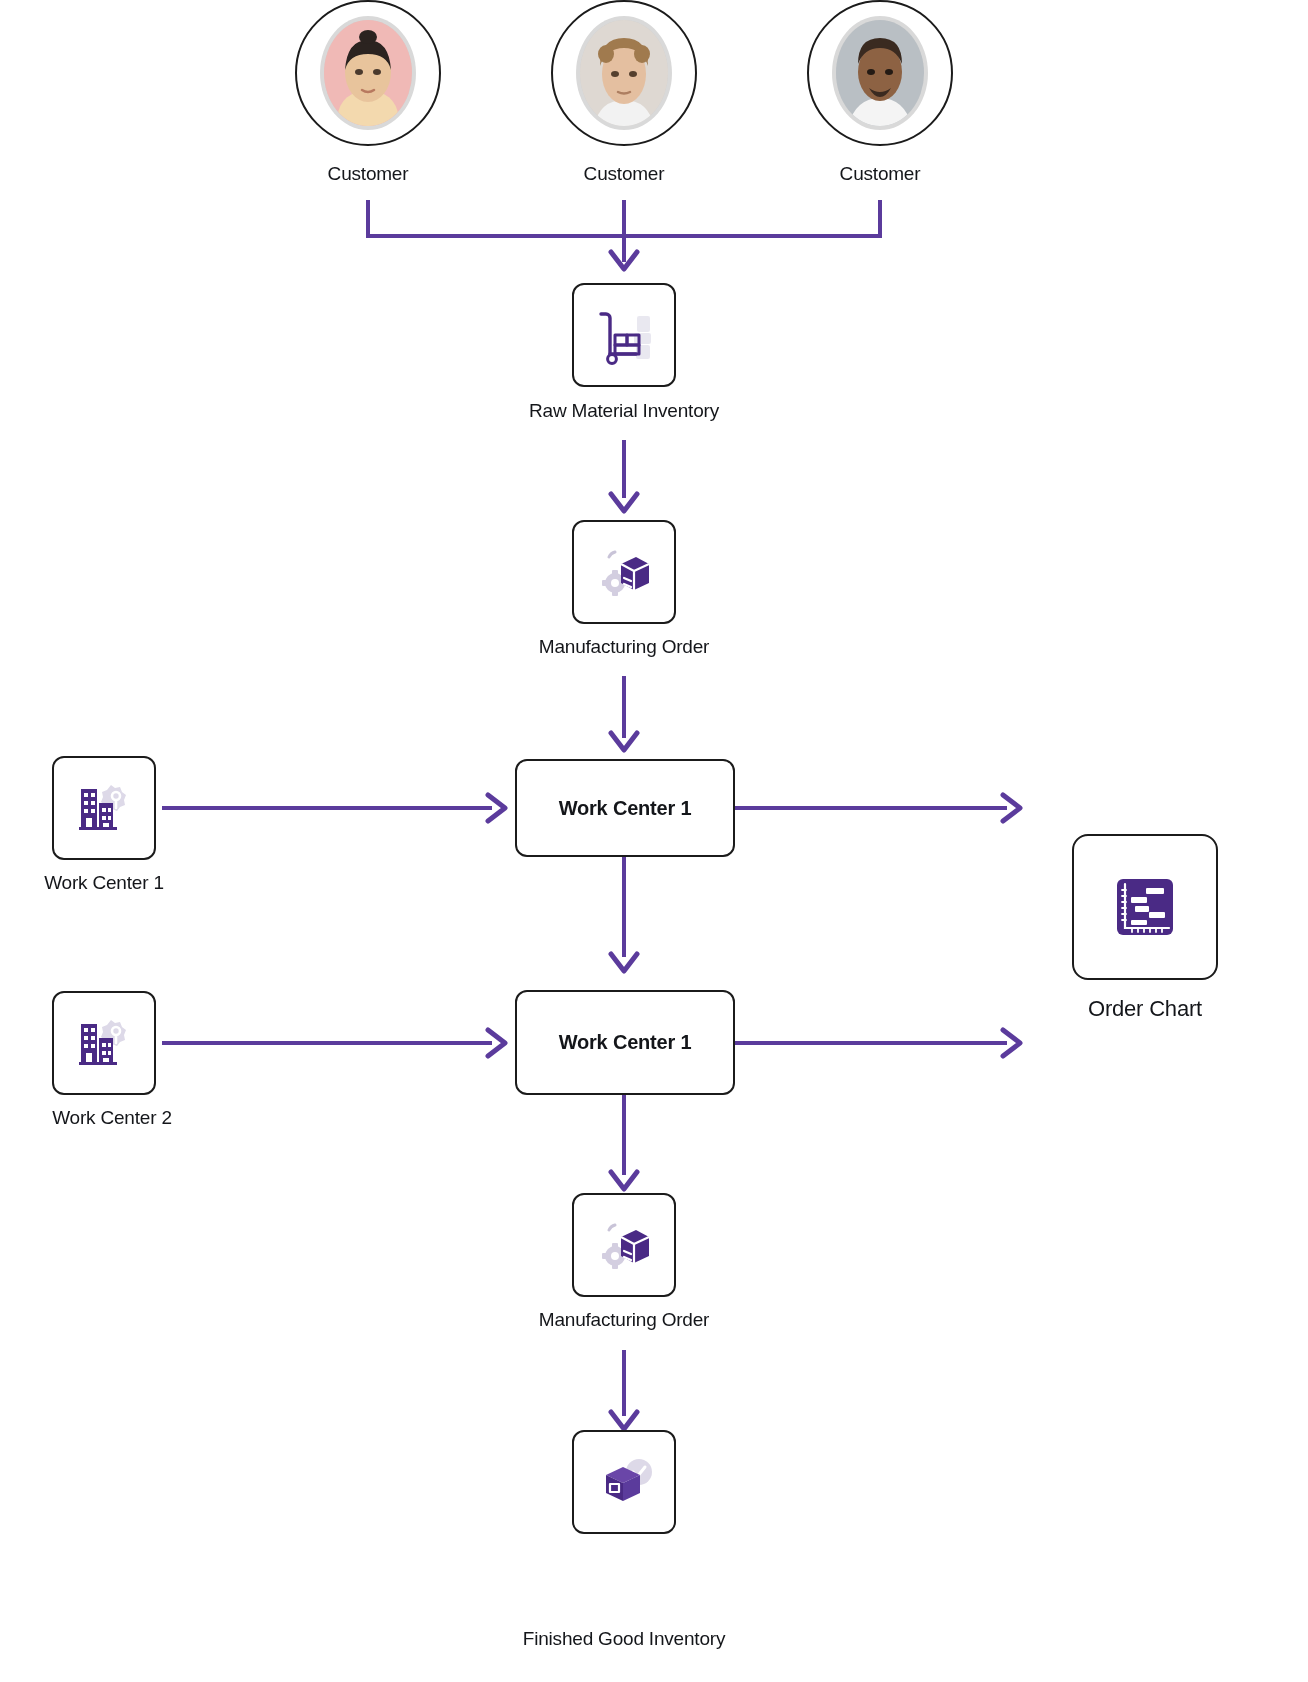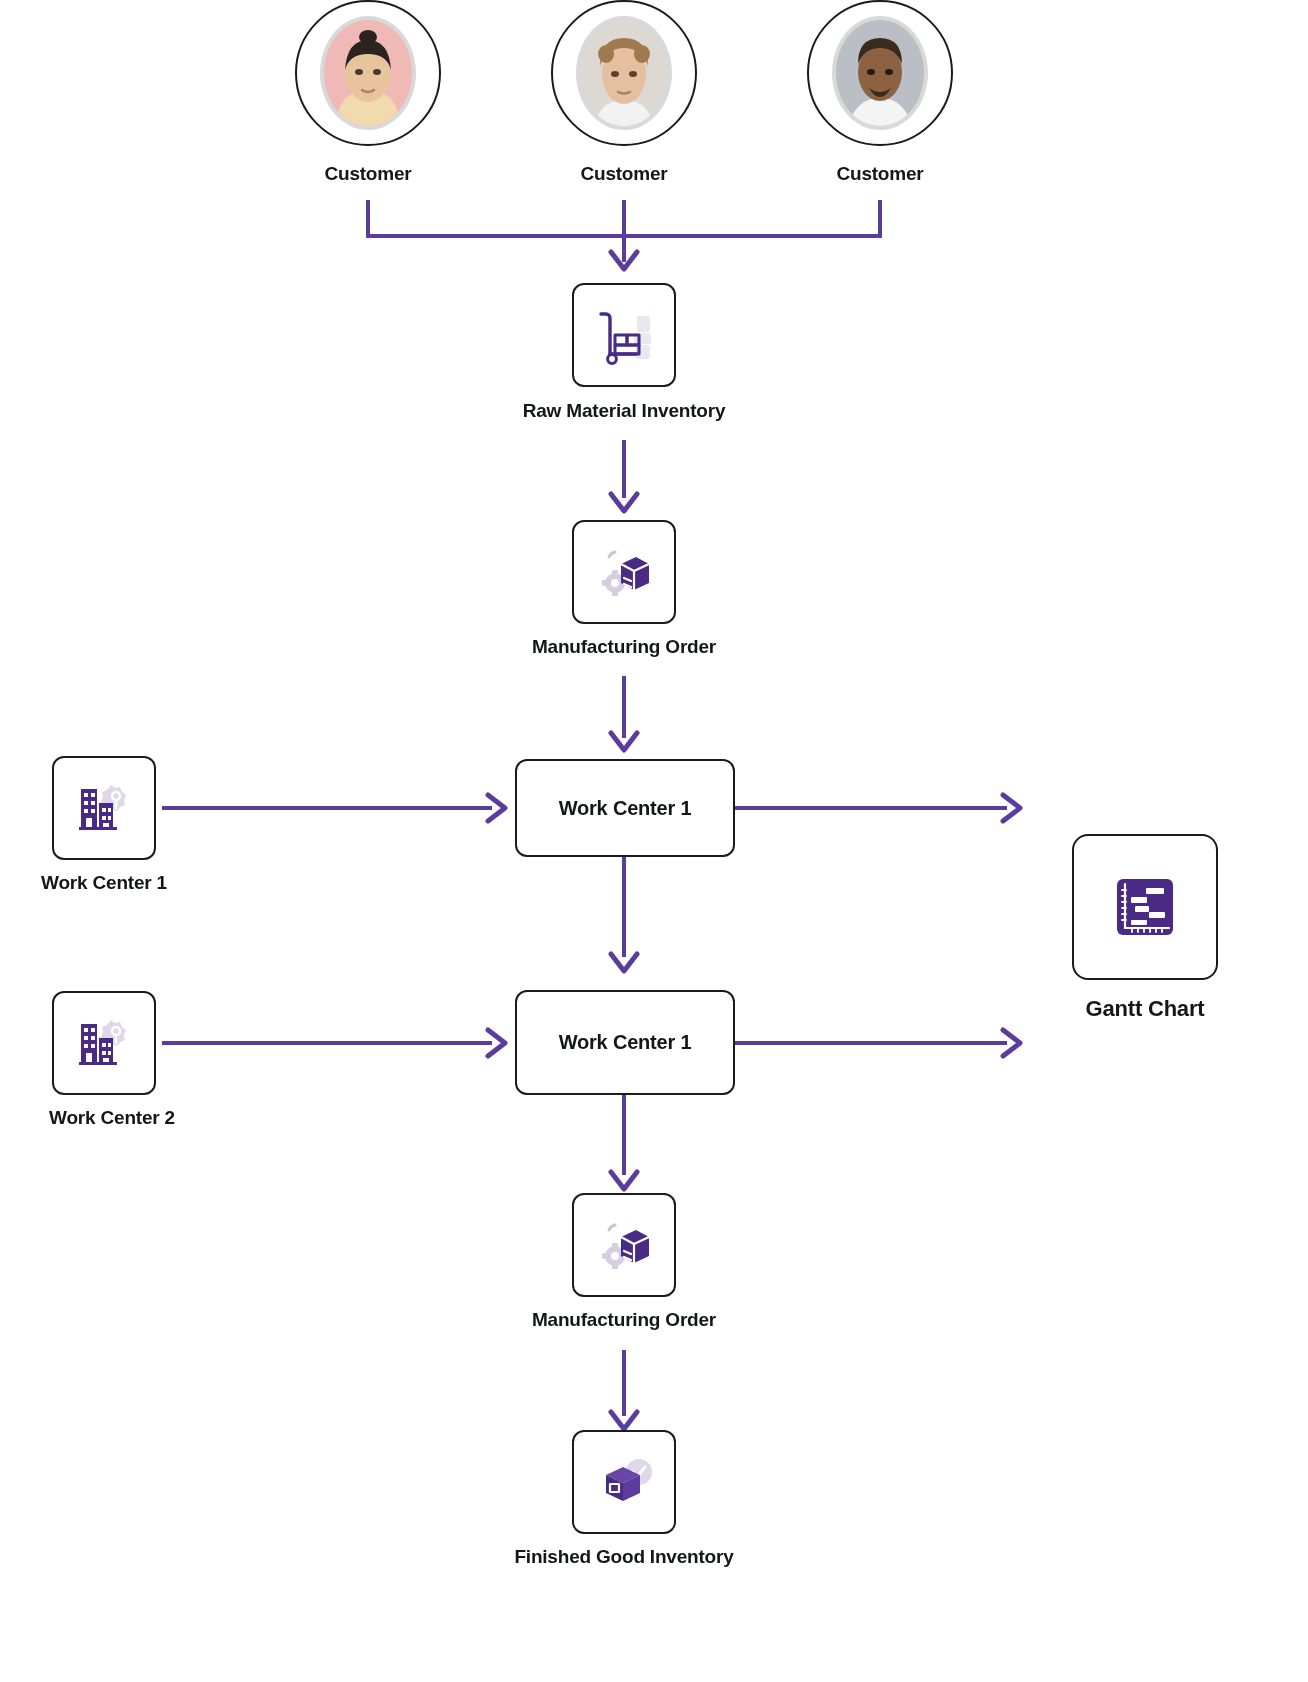--- a/index.html
+++ b/index.html
@@ -50,21 +50,21 @@
     box-sizing:border-box;
     display:flex;align-items:center;justify-content:center;
     font-size:20px;font-weight:700;letter-spacing:-0.2px;
     color:#14161a;
   }
 
   .caption{
     position:absolute;
     text-align:center;
     font-size:19px;
-    font-weight:700;
+    font-weight:400;
     letter-spacing:-0.2px;
     color:#14161a;
     white-space:nowrap;
   }
   .caption.lg{font-size:22px;}
 
   
   .vline{position:absolute;background:#5b3b9c;width:4px;}
   .hline{position:absolute;background:#5b3b9c;height:4px;}
   
@@ -258,21 +258,21 @@
       </g>
       <g fill="#fff">
         <rect x="32" y="12" width="18" height="6" rx="1"></rect>
         <rect x="17" y="21" width="16" height="6" rx="1"></rect>
         <rect x="21" y="30" width="14" height="6" rx="1"></rect>
         <rect x="35" y="36" width="16" height="6" rx="1"></rect>
         <rect x="17" y="44" width="16" height="5" rx="1"></rect>
       </g>
     </svg>
   </div>
-  <div class="caption lg" style="left:1045px;top:996px;width:200px;">Gantt Chart</div>
+  <div class="caption lg" style="left:1045px;top:996px;width:200px;">Order Chart</div>
 
   <div class="icon-box" style="left:52px;top:991px;">
     <svg width="62" height="62" viewBox="0 0 62 62">
       <g fill="#ddd9e8">
         <path d="M38 8 l4 3 l5 -1 l2 5 l4 3 l-2 5 l1 5 l-5 2 l-3 4 l-5 -2 l-5 1 l-2 -5 l-4 -3 l2 -5 l-1 -5 l5 -2 z"></path>
       </g>
       <path d="M43 15 a4 4 0 1 0 0 8 a4 4 0 1 0 0 -8 M43 23 L43 31" fill="none" stroke="#fff" stroke-width="2.6" stroke-linecap="round"></path>
       <g fill="#4a2a85">
         <rect x="8" y="12" width="16" height="38"></rect>
         <rect x="26" y="26" width="14" height="24"></rect>
@@ -349,15 +349,15 @@
   <div class="icon-box" style="left:572px;top:1430px;">
     <svg width="66" height="66" viewBox="0 0 66 66">
       <circle cx="48" cy="23" r="13" fill="#ddd9e8"></circle>
       <path d="M42 23 L46 28 L54 18" fill="none" stroke="#fff" stroke-width="3" stroke-linecap="round" stroke-linejoin="round"></path>
       <path d="M15 26 L32 18 L49 26 L32 34 Z" fill="#6a46a8"></path>
       <path d="M15 26 L15 44 L32 52 L32 34 Z" fill="#4a2a85"></path>
       <path d="M49 26 L49 44 L32 52 L32 34 Z" fill="#5b3b9c"></path>
       <rect x="19" y="35" width="9" height="8" fill="none" stroke="#fff" stroke-width="2.2" stroke-linejoin="round"></rect>
     </svg>
   </div>
-  <div class="caption" style="left:474px;top:1546px;width:300px;">Finished Good Inventory</div>
+  <div class="caption" style="left:474px;top:1628px;width:300px;">Finished Good Inventory</div>
 
 </div>
 
 </body></html>

